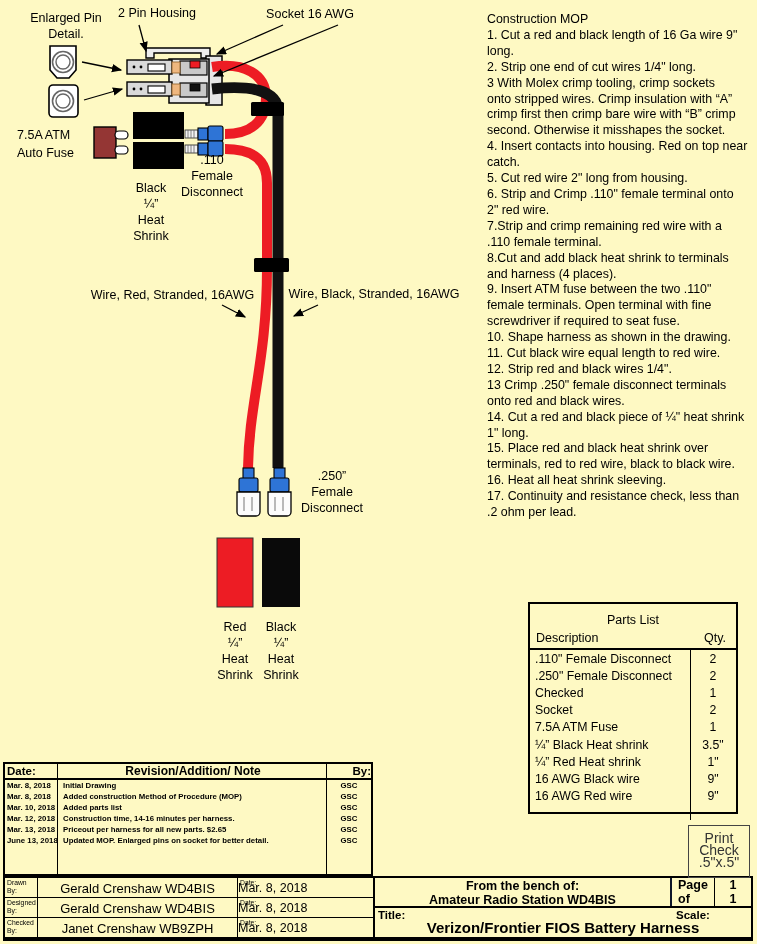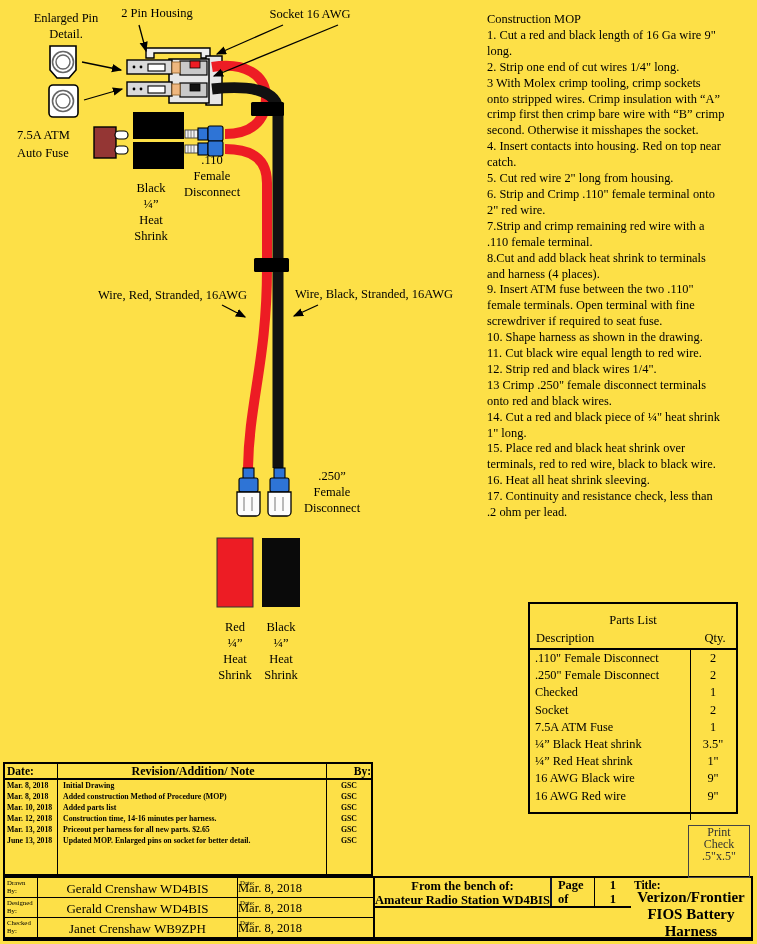--- a/index.html
+++ b/index.html
@@ -1,17 +1,17 @@
 <!DOCTYPE html>
 <html><head>
 <meta charset="utf-8">
 <style>
   html,body{margin:0;padding:0;background:#fff;}
-  #sheet{position:relative;width:757px;height:944px;background:#fde047;overflow:hidden;
-         font-family:Liberation Serif, serif;color:#000;}
+  #sheet{position:relative;width:757px;height:944px;background:#fef9c3;overflow:hidden;
+         font-family:Liberation Sans, sans-serif;color:#000;}
   .abs{position:absolute;}
   .pre{white-space:pre-line;}
   .lbl{font-size:12.5px;line-height:16px;text-align:center;}
   .lbl-left{text-align:left;}
   svg{display:block;}
   
   #mop{left:487px;top:12px;width:272px;font-size:12.4px;line-height:15.9px;}
   
   #parts{left:528px;top:602px;width:210px;height:212px;border:2px solid #000;box-sizing:border-box;}
   #parts .pl-title{text-align:center;font-size:12.5px;padding-top:9px;height:17px;}
@@ -40,34 +40,34 @@
   #tb{left:3px;top:876px;width:750px;height:65px;border:2px solid #000;border-bottom:4px solid #000;
       box-sizing:border-box;display:flex;}
   #tb-left{width:370px;border-right:2px solid #000;box-sizing:border-box;display:flex;flex-direction:column;}
   .tb-row{flex:1;display:flex;border-bottom:1.5px solid #000;box-sizing:border-box;}
   .tb-row:last-child{border-bottom:none;gap:20px;}
   .tb-who{width:33px;border-right:1px solid #000;font-size:6.8px;line-height:8px;padding:1px 0 0 2px;box-sizing:border-box;}
   .tb-name{flex:1;text-align:center;font-size:13px;padding-top:3px;}
   .tb-date{width:136px;border-left:1.5px solid #000;position:relative;box-sizing:border-box;}
   .tb-date .dl{position:absolute;left:2px;top:1px;font-size:6.8px;}
   .tb-date .dv{text-align:center;font-size:12.5px;padding-top:3px;}
-  #tb-right{flex:1;display:flex;position:relative;}
+  #tb-right{flex:1;display:flex;flex-direction:column;position:relative;}
   #tb-r1{height:30px;display:flex;border-bottom:2px solid #000;box-sizing:border-box;}
   #tb-bench{flex:1;text-align:center;font-weight:bold;font-size:12.5px;line-height:14px;padding-top:1px;}
   #tb-page{width:81px;border-left:2px solid #0f172a;box-sizing:border-box;position:relative;
            display:grid;grid-template-columns:42px 1fr;font-weight:bold;font-size:12.5px;line-height:14px;}
   #tb-page .pv{border-left:1px solid #000;text-align:center;}
   #tb-page .pl{padding-left:6px;}
   #tb-r2{flex:1;position:relative;}
   #tb-r2 .tl{position:absolute;left:3px;top:1px;font-weight:bold;font-size:11.5px;}
   #tb-r2 .sc{position:absolute;left:301px;top:1px;font-weight:bold;font-size:11.5px;}
   #tb-r2 .tt{text-align:center;font-weight:bold;font-size:15px;padding-top:11px;}
   
   #printcheck{left:688px;top:825px;width:62px;height:53px;border:1.5px solid #444;box-sizing:border-box;
-              text-align:center;font-size:12px;line-height:12px;color:#333;padding-top:0;}
+              text-align:center;font-size:14px;line-height:12px;color:#333;padding-top:6px;}
 </style>
 </head>
 <body>
 
 <div id="sheet">
 
   <svg class="abs" style="left:0;top:0;" width="757" height="730" viewBox="0 0 757 730">
     <defs>
       <marker id="arr" markerWidth="9" markerHeight="8" refX="7" refY="3.2" orient="auto">
         <path d="M0,0 L8,3.2 L0,6.4 Z" fill="#000"></path>

